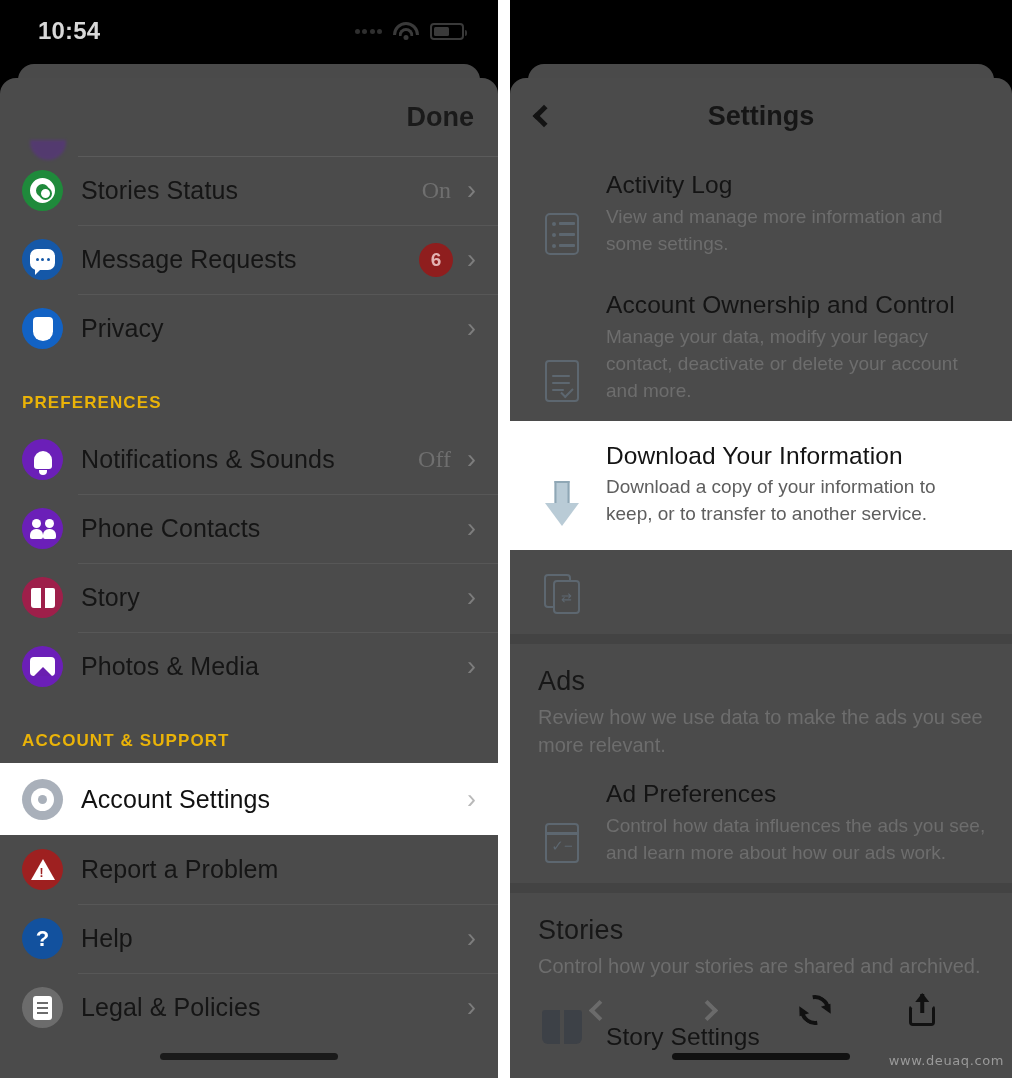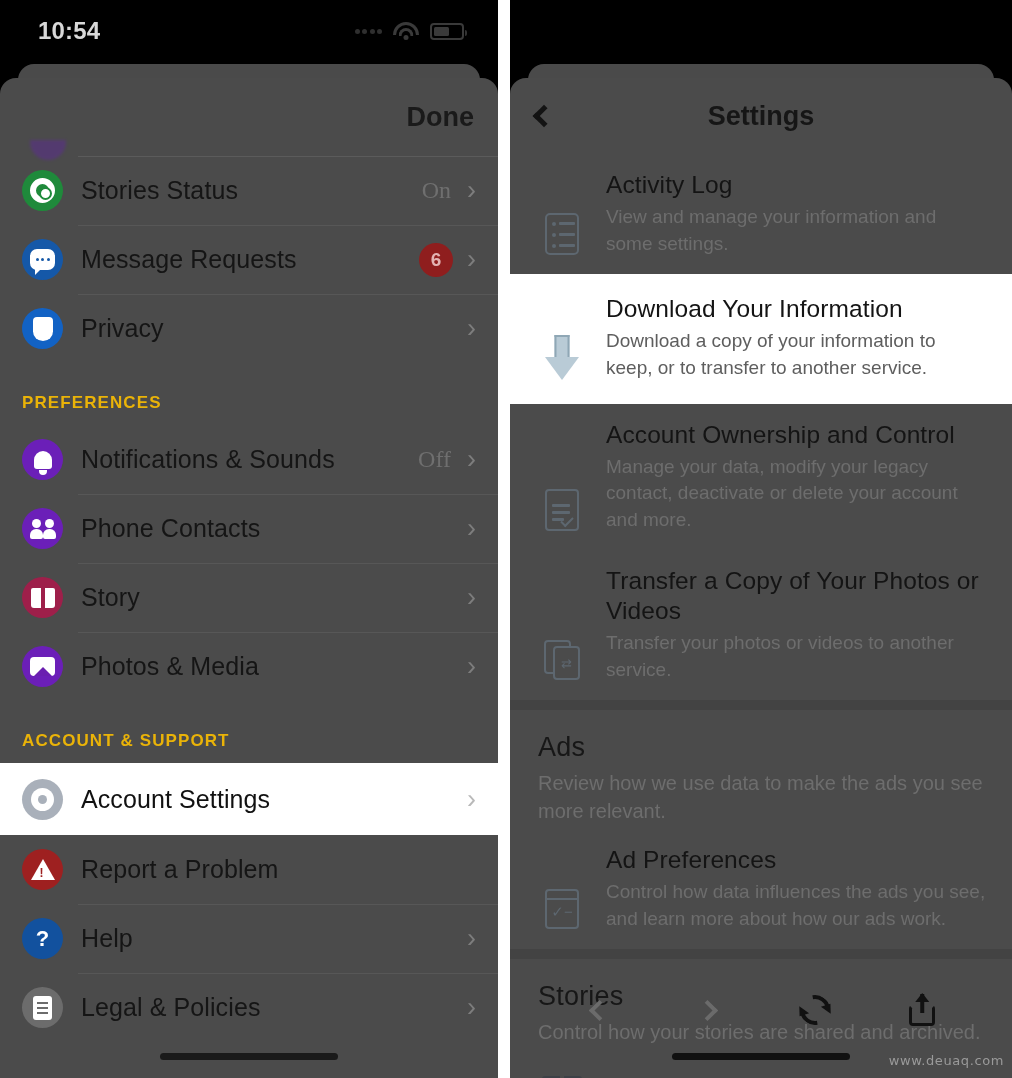--- a/index.html
+++ b/index.html
@@ -337,61 +337,57 @@
       <div class="rrow">
         <div class="r-ico">
           <span class="ico-list">
               <i class="r1"></i>
               <i class="r2"></i>
               <i class="r3"></i>
             </span>
         </div>
         <div class="r-txt">
           <div class="r-title2">Activity Log</div>
-          <div class="r-sub">View and manage your information and some settings.</div>
-        </div>
-      </div>
-
-      <div class="rrow hl">
-        <div class="r-ico">
-          <span class="ico-arrow">
-              <span class="stem"></span>
-              <span class="head"></span>
-            </span>
-        </div>
-        <div class="r-txt">
-          <div class="r-title2">Download Your Information</div>
-          <div class="r-sub">Download a copy of your information to keep, or to transfer to another service.</div>
+          <div class="r-sub">View and manage more information and some settings.</div>
         </div>
       </div>
 
       <div class="rrow">
         <div class="r-ico">
           <span class="ico-doc">
               <i class="a"></i>
               <i class="b"></i>
               <i class="c"></i>
             </span>
         </div>
         <div class="r-txt">
           <div class="r-title2">Account Ownership and Control</div>
           <div class="r-sub">Manage your data, modify your legacy contact, deactivate or delete your account and more.</div>
         </div>
       </div>
 
+      <div class="rrow hl">
+        <div class="r-ico">
+          <span class="ico-arrow">
+              <span class="stem"></span>
+              <span class="head"></span>
+            </span>
+        </div>
+        <div class="r-txt">
+          <div class="r-title2">Download Your Information</div>
+          <div class="r-sub">Download a copy of your information to keep, or to transfer to another service.</div>
+        </div>
+      </div>
+
       <div class="rrow">
         <div class="r-ico">
           <span class="ico-xfer">
               <span class="bk"></span>
               <span class="fr">⇄</span>
             </span>
-        </div>
-        <div class="r-txt">
-          <div class="r-title2">Transfer a Copy of Your Photos or Videos</div>
-          <div class="r-sub">Transfer your photos or videos to another service.</div>
         </div>
       </div>
 
       <div class="r-sep"></div>
 
       <div class="r-sec">
         <div class="r-sec-title">Ads</div>
         <div class="r-sec-sub">Review how we use data to make the ads you see more relevant.</div>
       </div>
 

